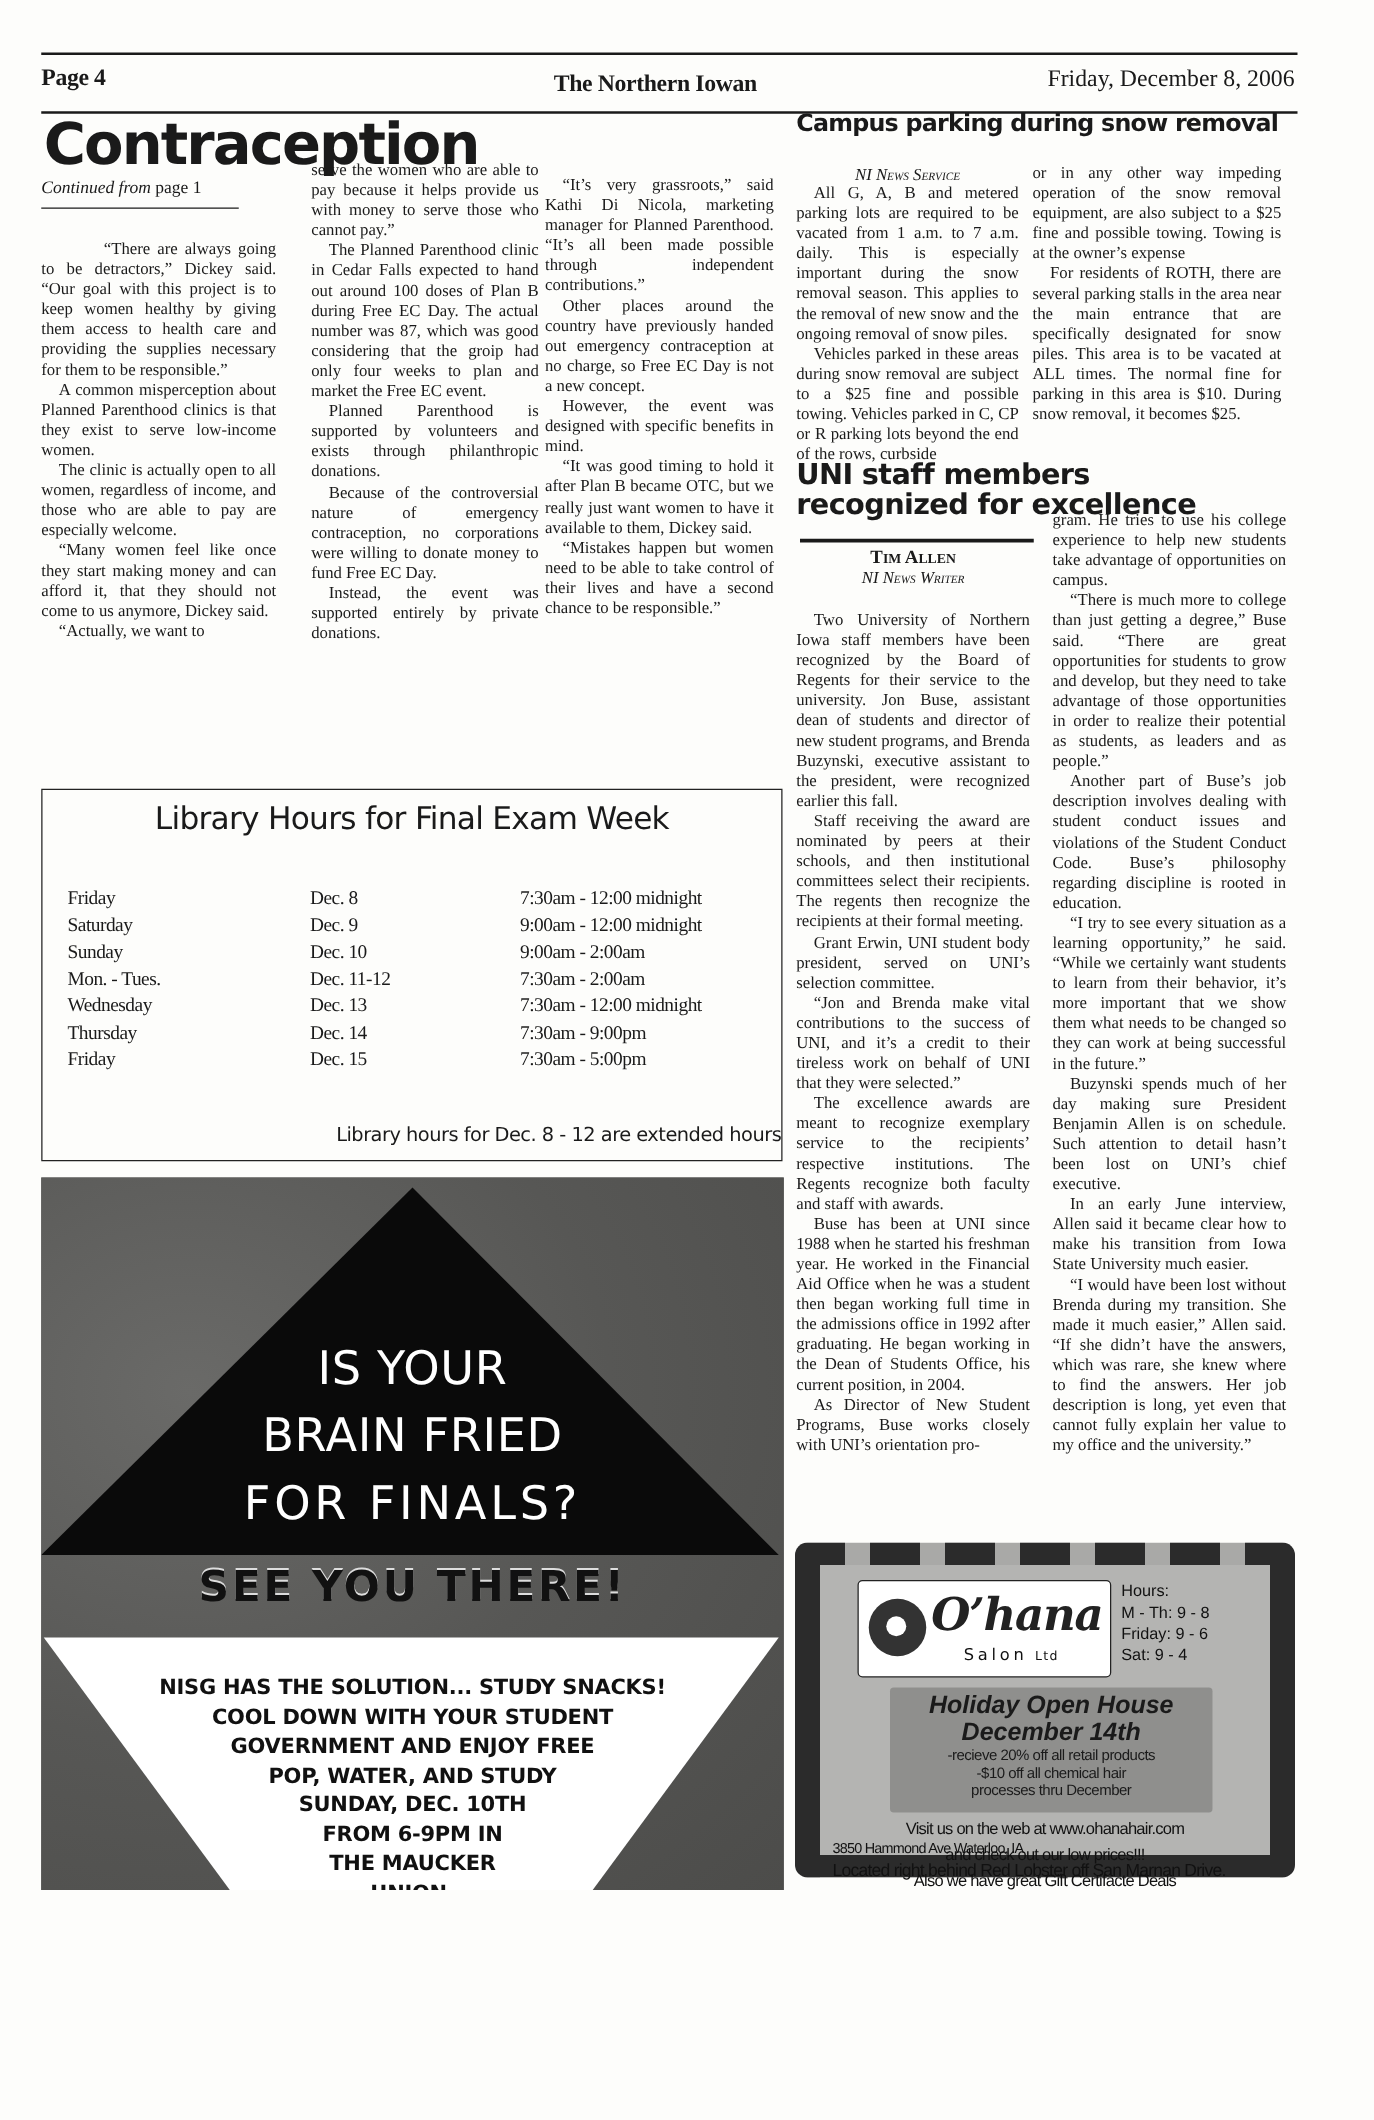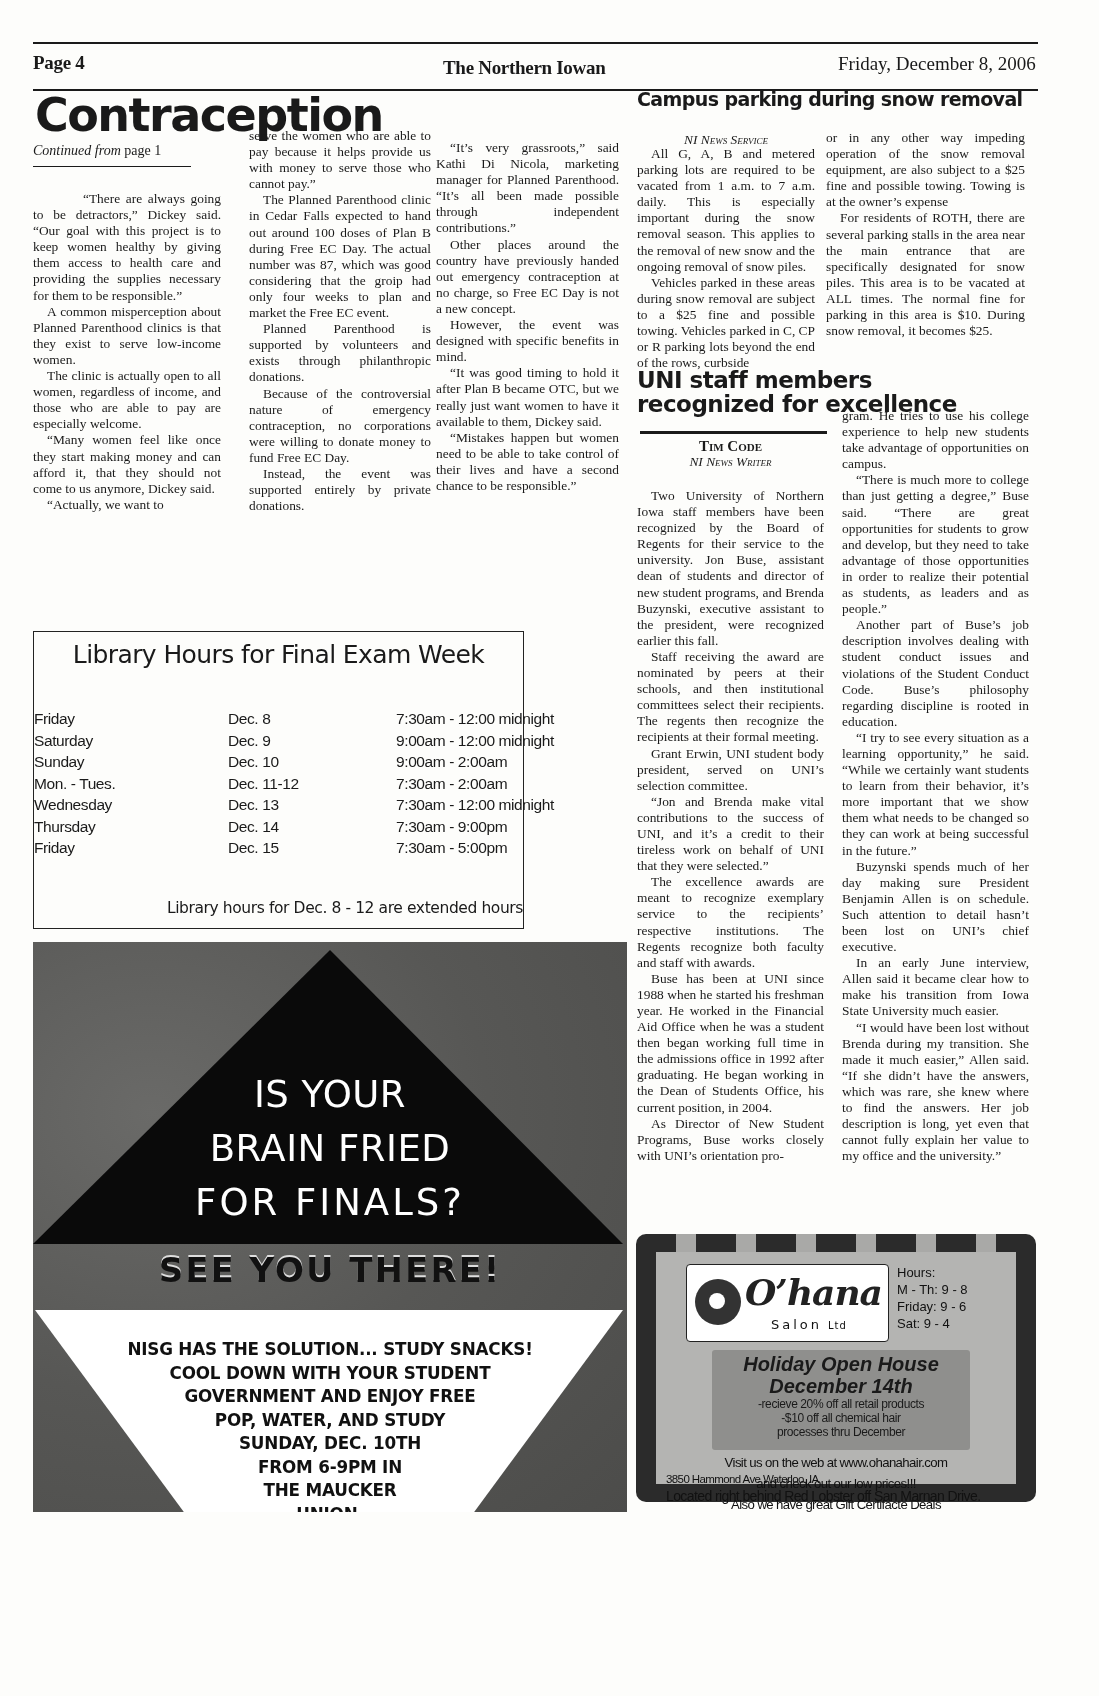--- a/index.html
+++ b/index.html
@@ -21,23 +21,23 @@
   .col p.noind { text-indent: 0; }
 
   .byline { font-family: "Liberation Serif", serif; text-align: center; font-size: 13.4px; line-height: 16px; }
   .byline .name { font-variant: small-caps; font-weight: bold; font-size: 15px; }
   .byline .role { font-style: italic; font-variant: small-caps; }
 
   .continued { font-family: "Liberation Serif", serif; font-size: 14px; }
   .continued i { font-style: italic; }
 
   
-  .lib-box { position: absolute; left: 33px; top: 631px; width: 491px; height: 298px; border: 1.5px solid #222; background: #fdfdfb; }
+  .lib-box { position: absolute; left: 33px; top: 631px; width: 593px; height: 298px; border: 1.5px solid #222; background: #fdfdfb; }
   .lib-title { position: absolute; left: 0; right: 0; top: 8px; text-align: center; font-family: "DejaVu Sans", sans-serif; font-size: 25px; letter-spacing: -0.6px; }
-  .lib-row { position: absolute; left: 0; right: 6px; height: 21px; font-family: Liberation Sans, sans-serif; font-size: 15.5px; letter-spacing: -0.4px; }
+  .lib-row { position: absolute; left: 20px; right: 6px; height: 21px; font-family: Liberation Serif, serif; font-size: 15.5px; letter-spacing: -0.4px; }
   .lib-row span { position: absolute; top: 0; white-space: nowrap; }
   .lib-note { position: absolute; left: 0; right: 0; top: 267px; text-align: right; font-family: "DejaVu Sans", sans-serif; font-size: 15.5px; letter-spacing: -0.4px; }
 
   
   .ad-nisg { position: absolute; left: 33px; top: 942px; width: 594px; height: 570px; background: #5a5a58;
     background-image: radial-gradient(ellipse at 20% 30%, #6a6a68 0%, #575755 50%, #4c4c4a 100%); overflow: hidden; }
   .ad-nisg svg { position: absolute; left: 0; top: 0; }
   .ad-q { position: absolute; left: 0; right: 0; text-align: center; color: #fff; font-family: "DejaVu Sans", sans-serif; font-size: 37px; line-height: 50px; letter-spacing: 0.5px; }
   .ad-see { position: absolute; left: 0; right: 0; top: 308px; text-align: center; color: #111; font-family: "DejaVu Sans", sans-serif; font-weight: bold; font-size: 34px; letter-spacing: 2px;
     text-shadow: 0 -2px 0 #ddd; }
@@ -111,21 +111,21 @@
   <p class="noind">or in any other way impeding operation of the snow removal equipment, are also subject to a $25 fine and possible towing. Towing is at the owner’s expense</p>
   <p>For residents of ROTH, there are several parking stalls in the area near the main entrance that are specifically designated for snow piles. This area is to be vacated at ALL times. The normal fine for parking in this area is $10. During snow removal, it becomes $25.</p>
 </div>
 
 <div class="abs headline-lg" style="left:637px; top:369px;">
   <div>UNI staff members</div>
   <div>recognized for excellence</div>
 </div>
 <div class="rule" style="left:640px; top:431px; width:187px; height:3px;"></div>
 <div class="byline abs" style="left:637px; top:438px; width:187px;">
-  <div class="name">Tim Code</div>
+  <div class="name">Tim Allen</div>
   <div class="role">NI News Writer</div>
 </div>
 <div class="col" style="left:637px; top:488px; width:187px;">
   <p>Two University of Northern Iowa staff members have been recognized by the Board of Regents for their service to the university. Jon Buse, assistant dean of students and director of new student programs, and Brenda Buzynski, executive assistant to the president, were recognized earlier this fall.</p>
   <p>Staff receiving the award are nominated by peers at their schools, and then institutional committees select their recipients. The regents then recognize the recipients at their formal meeting.</p>
   <p>Grant Erwin, UNI student body president, served on UNI’s selection committee.</p>
   <p>“Jon and Brenda make vital contributions to the success of UNI, and it’s a credit to their tireless work on behalf of UNI that they were selected.”</p>
   <p>The excellence awards are meant to recognize exemplary service to the recipients’ respective institutions. The Regents recognize both faculty and staff with awards.</p>
   <p>Buse has been at UNI since 1988 when he started his freshman year. He worked in the Financial Aid Office when he was a student then began working full time in the admissions office in 1992 after graduating. He began working in the Dean of Students Office, his current position, in 2004.</p>
   <p>As Director of New Student Programs, Buse works closely with UNI’s orientation pro-</p>

